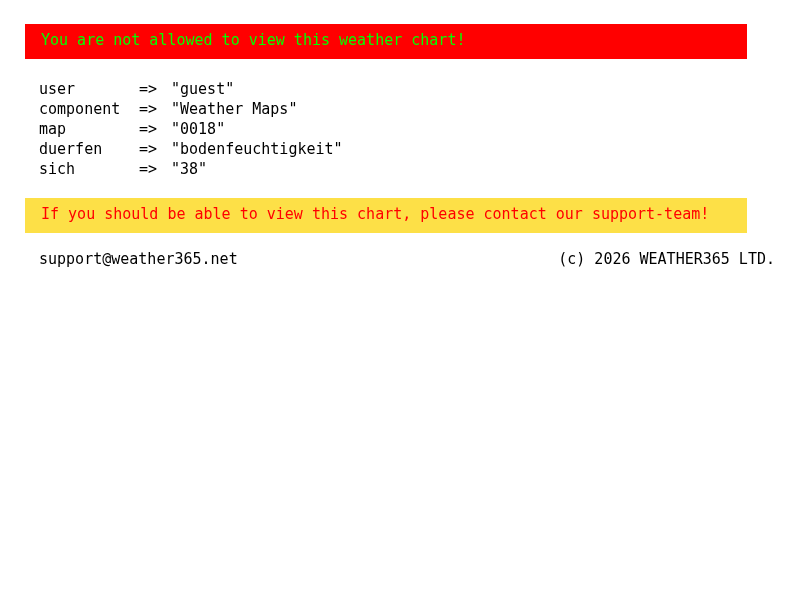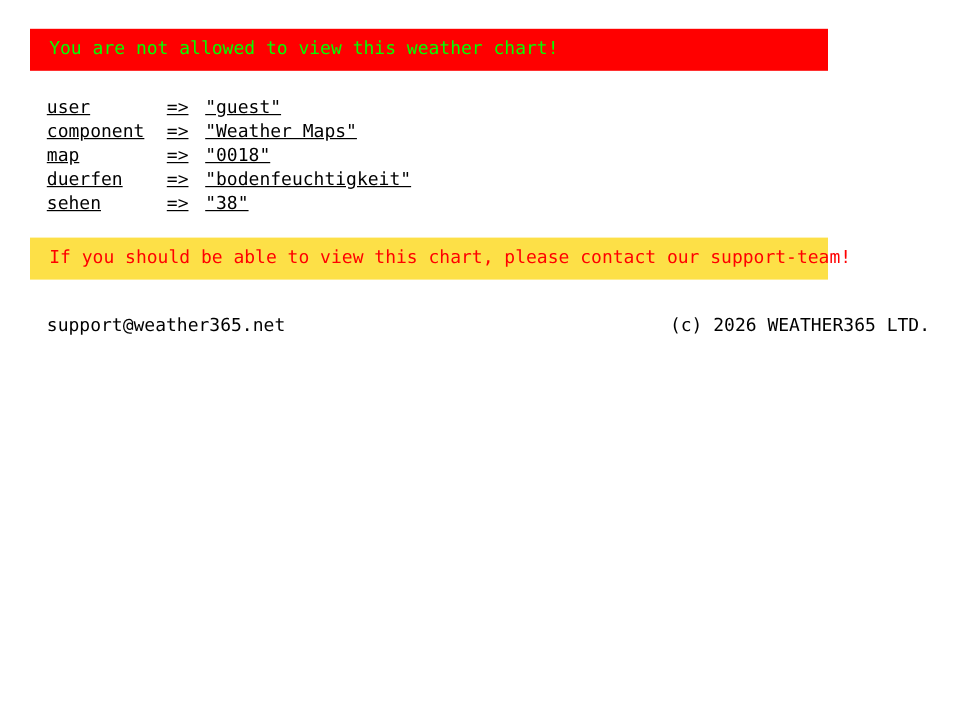--- a/index.html
+++ b/index.html
@@ -15,21 +15,21 @@
     overflow: hidden;
   }
   .page {
     position: relative;
     width: 800px;
     height: 600px;
   }
   .banner {
     position: absolute;
     left: 25px;
-    width: 665px;
+    width: 722px;
     padding: 6px 0 8px 0;
     box-sizing: border-box;
   }
   .banner-error {
     top: 24px;
     background: #ff0000;
   }
   .banner-info {
     top: 198px;
     background: #fde047;
@@ -51,21 +51,20 @@
     position: absolute;
     left: 39px;
     top: 79px;
   }
   .param-row {
     display: flex;
     font-size: 15px;
     line-height: 20px;
     height: 20px;
     white-space: pre;
-    text-decoration: underline;
   }
   .param-key {
     width: 100px;
     display: inline-block;
   }
   .param-arrow {
     width: 32px;
     display: inline-block;
   }
   .param-val {
@@ -74,21 +73,20 @@
   .footer {
     position: absolute;
     left: 39px;
     top: 249px;
     width: 736px;
     display: flex;
     justify-content: space-between;
     font-size: 15px;
     line-height: 20px;
     white-space: pre;
-    margin-top: 12px;
   }
   .footer-left {
     text-align: left;
   }
   .footer-right {
     text-align: left;
   }
 </style>
 </head>
 <body>
@@ -114,21 +112,21 @@
       <span class="param-key">map</span>
       <span class="param-arrow">=&gt;</span>
       <span class="param-val">"0018"</span>
     </div>
     <div class="param-row">
       <span class="param-key">duerfen</span>
       <span class="param-arrow">=&gt;</span>
       <span class="param-val">"bodenfeuchtigkeit"</span>
     </div>
     <div class="param-row">
-      <span class="param-key">sehen</span>
+      <span class="param-key">sich</span>
       <span class="param-arrow">=&gt;</span>
       <span class="param-val">"38"</span>
     </div>
   </div>
 
   <div class="banner banner-info">
     <div class="banner-line">If you should be able to view this chart, please contact our support-team!</div>
   </div>
 
   <div class="footer">

